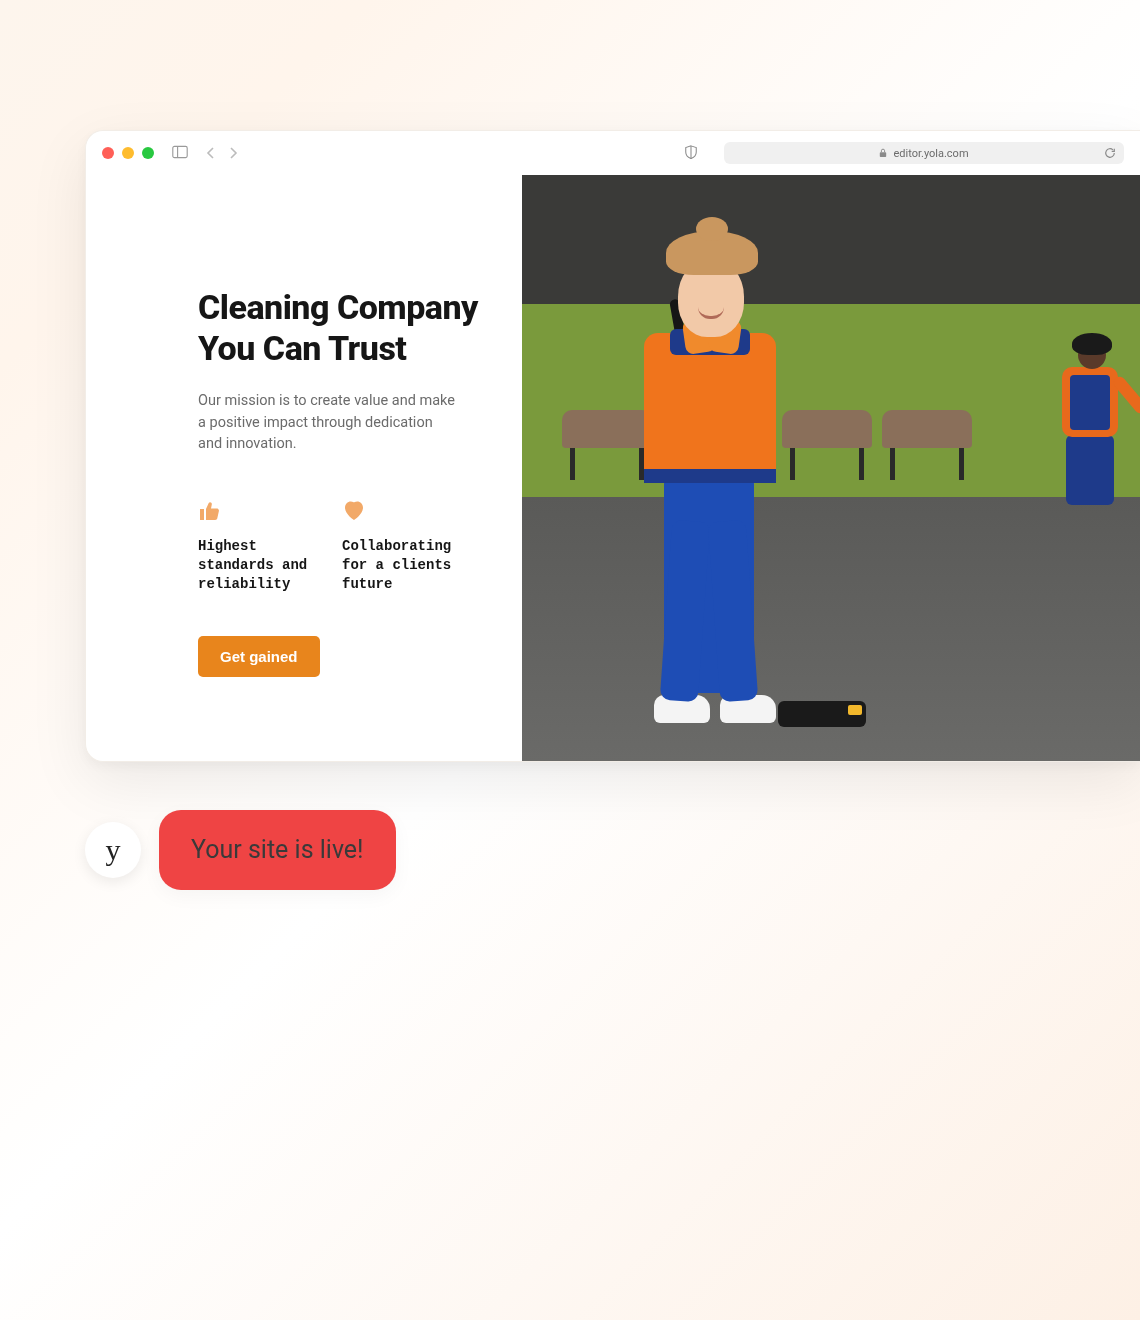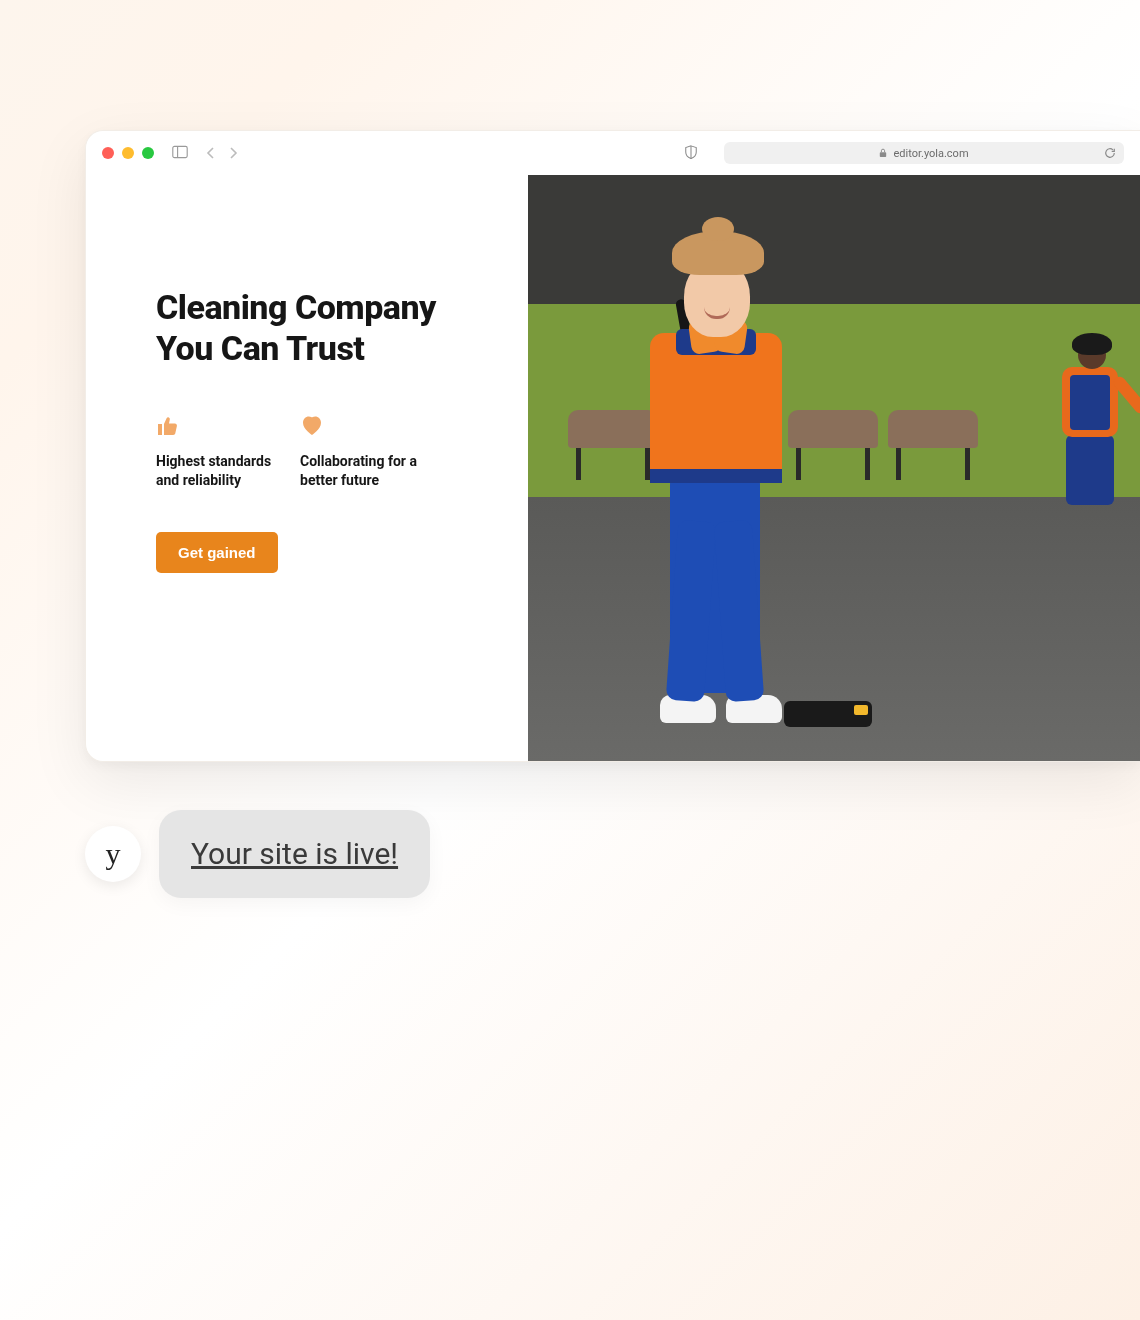--- a/index.html
+++ b/index.html
@@ -57,43 +57,42 @@
   .lock-icon svg { width: 8px; height: 10px; display: block; }
   .reload-icon { position: absolute; right: 8px; color: #8a8a8a; }
   .reload-icon svg { width: 12px; height: 12px; }
 
   .content {
     display: flex;
     height: calc(100% - 44px);
   }
   .left-pane {
     flex: 0 0 436px;
-    padding: 112px 40px 40px 64px;
-    margin-left: 6px;
+    padding: 112px 40px 40px 112px;
   }
   .hero-title {
     font-size: 34px;
     line-height: 1.22;
     font-weight: 800;
     color: #161616;
     letter-spacing: -0.5px;
   }
   .hero-sub {
     margin-top: 20px;
     font-size: 14.5px;
     line-height: 1.5;
     color: #6b6b6b;
     max-width: 260px;
   }
   .features {
     display: flex;
     gap: 24px;
     margin-top: 44px;
   }
-  .feature { flex: 0 0 120px; }
+  .feature { flex: 0 0 120px; font-family: Liberation Mono, monospace; }
   .feature-icon { height: 22px; margin-bottom: 16px; }
   .feature-icon svg { width: 24px; height: 22px; }
   .feature-label {
     font-size: 14px;
     font-weight: 700;
     color: #161616;
     line-height: 1.35;
   }
   .cta-btn {
     margin-top: 42px;
@@ -231,28 +230,27 @@
   }
   .avatar.user::before {
     content:""; position:absolute; top:6px; left:10px; right:10px; height:26px;
     background:#9a6a3a; border-radius:50% 50% 30% 30%;
   }
   .avatar.user::after {
     content:""; position:absolute; bottom:14px; left:22px; width:14px; height:6px;
     border-bottom:2px solid #7a4a3a; border-radius:0 0 8px 8px;
   }
   .bubble {
-    background: #e5e5e5;
+    background: #ef4444;
     border-radius: 22px;
     padding: 22px 32px;
-    font-size: 30px;
+    font-size: 25px;
     color: #3a3a3a;
     line-height: 1.45;
     box-shadow: 0 6px 20px rgba(0,0,0,0.04);
-    text-decoration: underline;
   }
   .bubble.small { display: inline-block; }
   .bubble.wide { flex: 1; }
 </style>
 </head>
 <body>
 
 <div class="browser">
   <div class="browser-bar">
     <div class="traffic">
@@ -299,36 +297,37 @@
           <path d="M12 7a5 5 0 1 1-1.6-3.7"></path>
             <path d="M12 2v3h-3"></path>
         </svg>
       </span>
     </div>
   </div>
 
   <div class="content">
     <div class="left-pane">
       <h1 class="hero-title">Cleaning Company You Can Trust</h1>
+      <p class="hero-sub">Our mission is to create value and make a positive impact through dedication and innovation.</p>
       <div class="features">
         <div class="feature">
           <div class="feature-icon">
             <svg viewBox="0 0 24 22" fill="#f2a968">
               <path d="M2 10h4v11H2zM8 21h9.2c1 0 1.9-.7 2.1-1.7l1.6-7.2c.3-1.3-.7-2.6-2.1-2.6H13l.8-4.1c.2-1.1-.6-2.1-1.7-2.1-.6 0-1.2.3-1.5.9L8 10v11z"></path>
             </svg>
           </div>
           <div class="feature-label">Highest standards and reliability</div>
         </div>
         <div class="feature">
           <div class="feature-icon">
             <svg viewBox="0 0 24 22" fill="#f2a968">
               <path d="M12 21s-9-5.7-9-12.2C3 5 5.6 2.5 8.8 2.5c1.9 0 3.2 1 3.2 1s1.3-1 3.2-1C18.4 2.5 21 5 21 8.8 21 15.3 12 21 12 21z"></path>
             </svg>
           </div>
-          <div class="feature-label">Collaborating for a better future</div>
+          <div class="feature-label">Collaborating for a clients future</div>
         </div>
       </div>
       <button class="cta-btn">Get gained</button>
     </div>
     <div class="right-pane">
       <div class="hero-scene">
         <div class="chair c1"></div>
         <div class="chair c2"></div>
         <div class="chair c3"></div>
         <div class="worker2">

